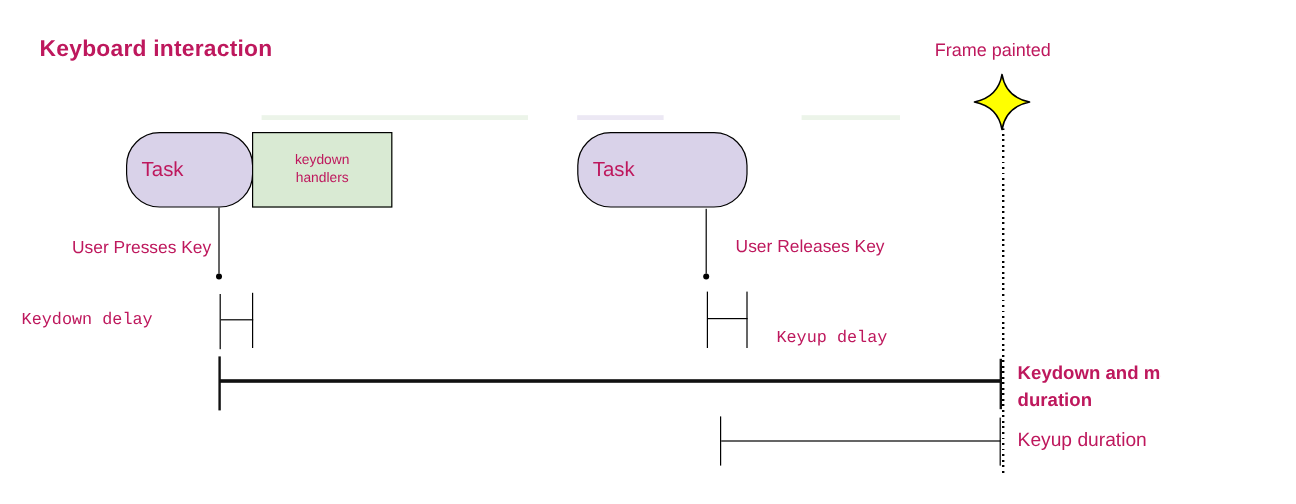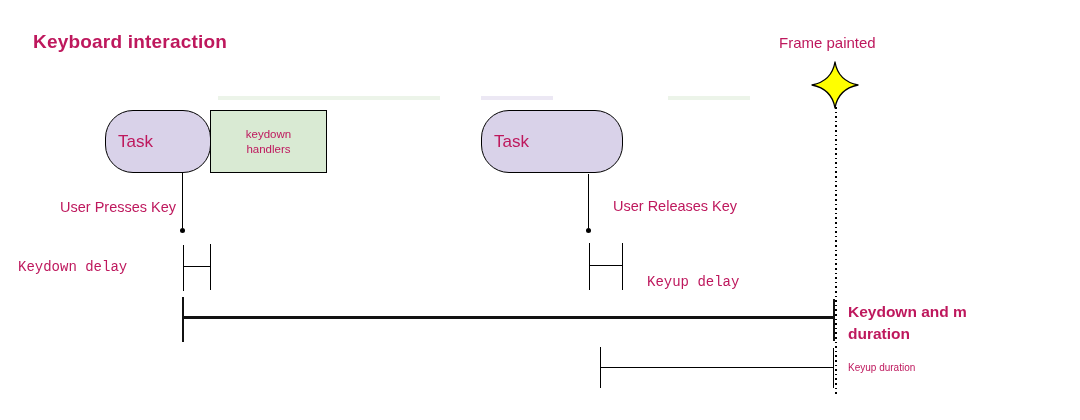--- a/index.html
+++ b/index.html
@@ -43,21 +43,21 @@
   .hline{height:1.4px;background:var(--line-color);}
   .dot{width:5px;height:5px;border-radius:50%;background:#000;}
   .small-label{font-size:14.5px;line-height:16px;}
   .mid-label{font-size:14px;line-height:18px;font-family:Liberation Mono, monospace;}
   .dur-thick{height:2.6px;background:#111;}
   .dur-tick-thick{width:2.2px;background:#111;}
   .dur-label-bold{
     left:848px;top:301px;width:178px;
     font-size:15.5px;font-weight:bold;line-height:22px;
   }
-  .keyup-dur-label{left:848px;top:359px;font-size:10px;line-height:18px;}
+  .keyup-dur-label{left:848px;top:359px;font-size:16px;line-height:18px;}
 </style>
 </head>
 <body>
 
 <div id="canvas" style="--task-fill: #d9d2e9; --handler-fill: #d9ead3; --line-color: #000000;">
 
   <div class="abs title">Keyboard interaction</div>
 
   <div class="abs frame-painted-label">Frame painted</div>
   <svg class="abs star" viewBox="0 0 48 48">

